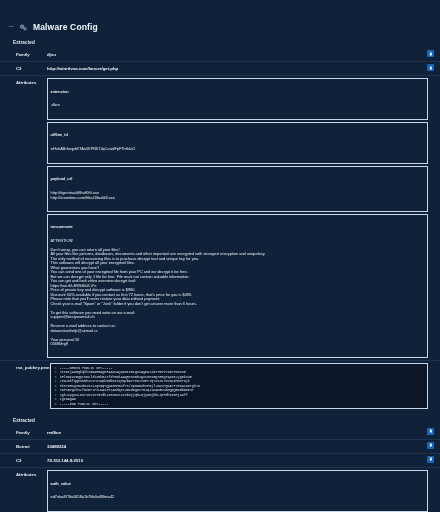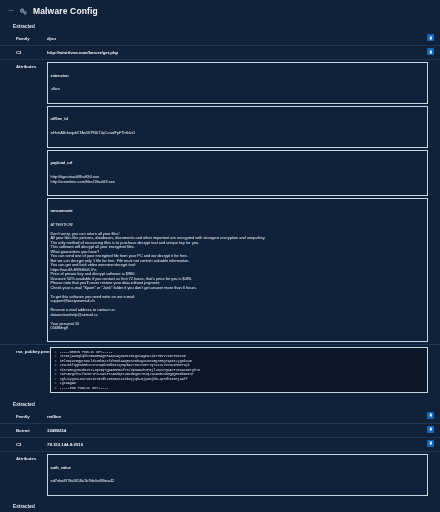--- a/index.html
+++ b/index.html
@@ -22,21 +22,21 @@
     background: #10223a;
     padding: 0;
     position: relative;
   }
 
   
   .hdr {
     display: flex;
     align-items: center;
     gap: 5px;
-    padding: 6px 8px 4px 8px;
+    padding: 22px 8px 4px 8px;
   }
   .caret {
     width: 6px; height: 6px;
     position: relative;
     flex: 0 0 auto;
     opacity: .75;
   }
   .caret svg { display:block; }
   .hdr-ico { width: 9px; height: 9px; flex: 0 0 auto; }
   .hdr-ico svg { display: block; }

